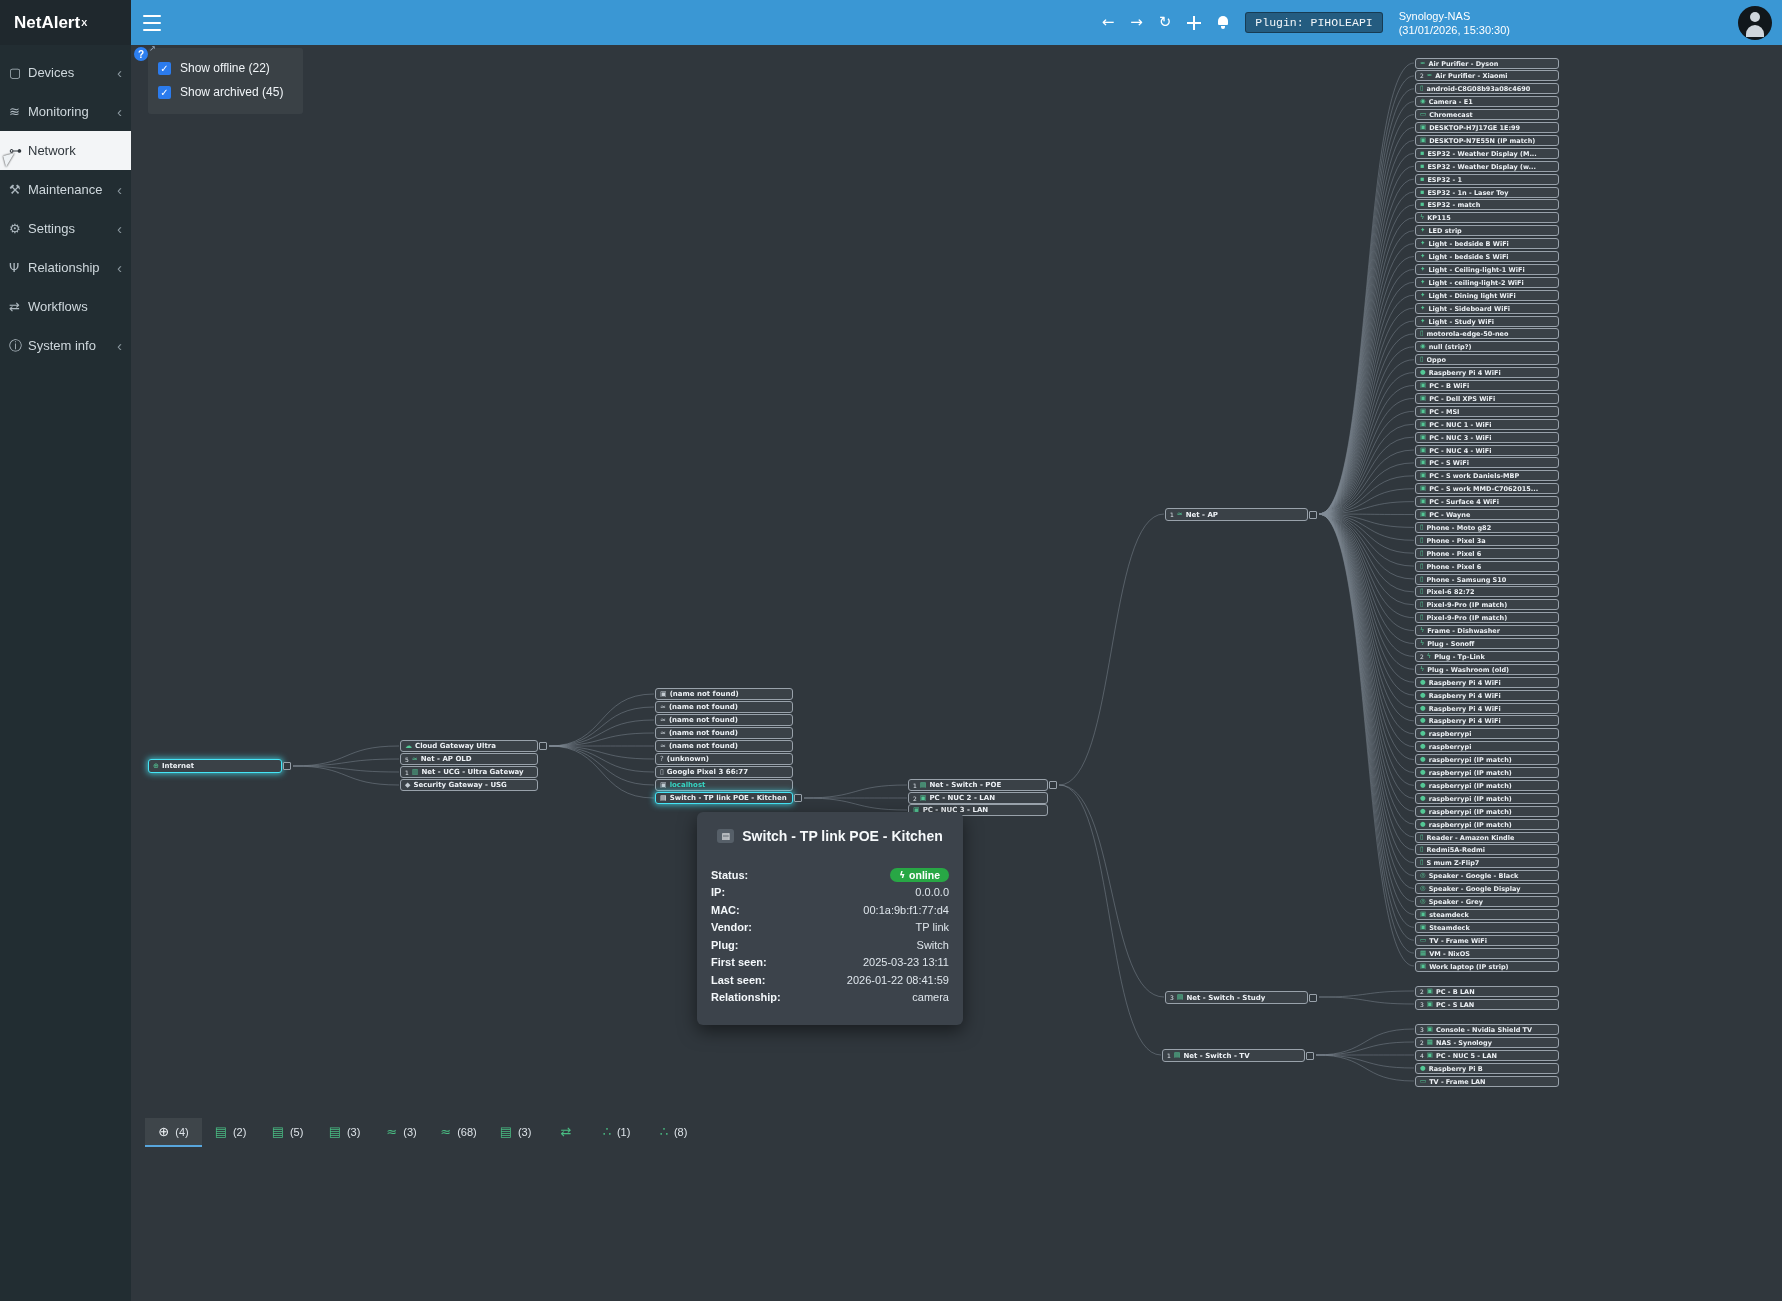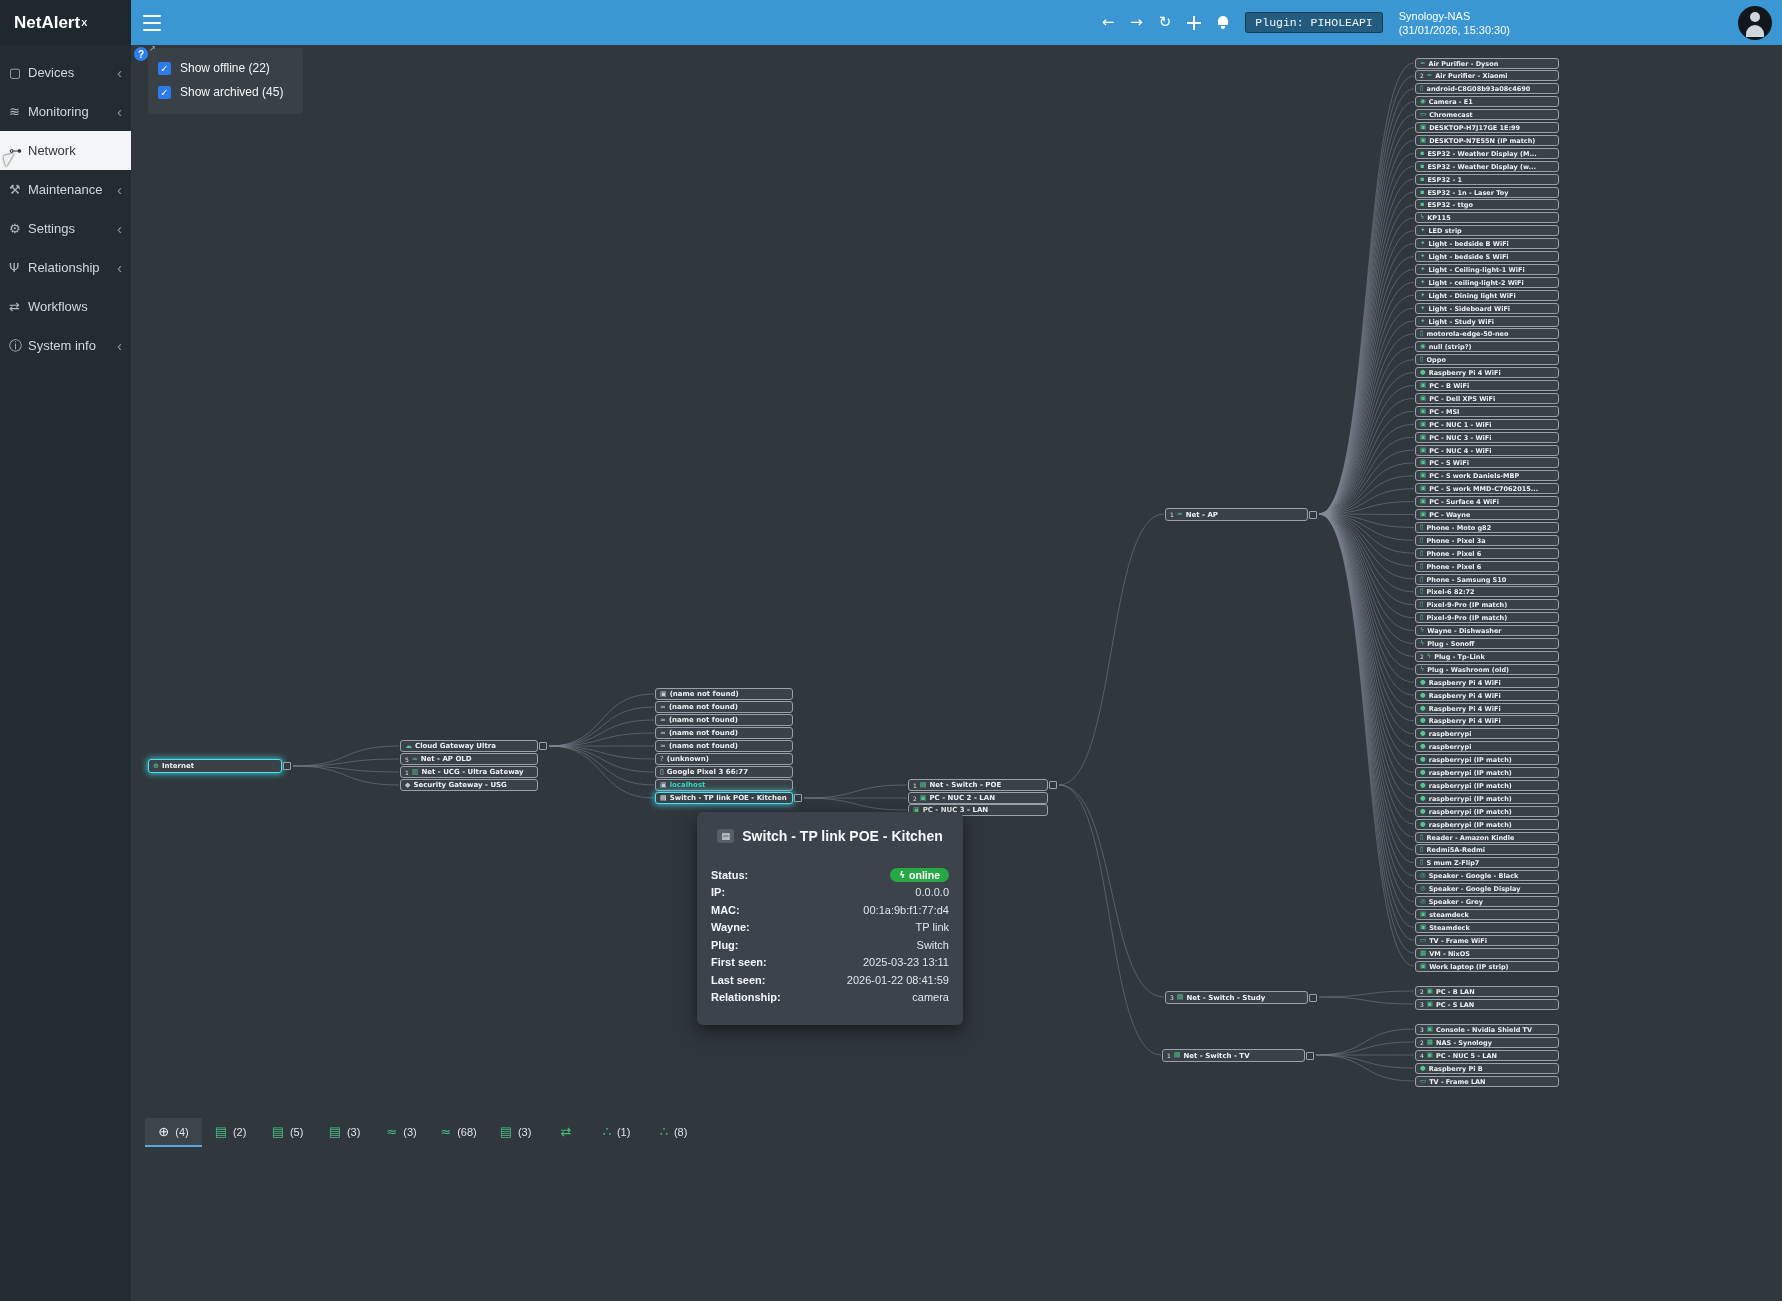--- a/index.html
+++ b/index.html
@@ -407,21 +407,21 @@
       <div class="gnode small" style="left: 1415px; top: 174px; width: 144px; height: 11px;">
         <span class="nicon" style="color: rgb(84, 200, 150);">▪</span>
         <span class="nlabel">ESP32 - 1</span>
       </div>
       <div class="gnode small" style="left: 1415px; top: 187px; width: 144px; height: 11px;">
         <span class="nicon" style="color: rgb(84, 200, 150);">▪</span>
         <span class="nlabel">ESP32 - 1n - Laser Toy</span>
       </div>
       <div class="gnode small" style="left: 1415px; top: 199px; width: 144px; height: 11px;">
         <span class="nicon" style="color: rgb(84, 200, 150);">▪</span>
-        <span class="nlabel">ESP32 - ttgo</span>
+        <span class="nlabel">ESP32 - match</span>
       </div>
       <div class="gnode small" style="left: 1415px; top: 212px; width: 144px; height: 11px;">
         <span class="nicon" style="color: rgb(84, 200, 150);">ϟ</span>
         <span class="nlabel">KP115</span>
       </div>
       <div class="gnode small" style="left: 1415px; top: 225px; width: 144px; height: 11px;">
         <span class="nicon" style="color: rgb(84, 200, 150);">✦</span>
         <span class="nlabel">LED strip</span>
       </div>
       <div class="gnode small" style="left: 1415px; top: 238px; width: 144px; height: 11px;">
@@ -539,21 +539,21 @@
       <div class="gnode small" style="left: 1415px; top: 599px; width: 144px; height: 11px;">
         <span class="nicon" style="color: rgb(84, 200, 150);">▯</span>
         <span class="nlabel">Pixel-9-Pro (IP match)</span>
       </div>
       <div class="gnode small" style="left: 1415px; top: 612px; width: 144px; height: 11px;">
         <span class="nicon" style="color: rgb(84, 200, 150);">▯</span>
         <span class="nlabel">Pixel-9-Pro (IP match)</span>
       </div>
       <div class="gnode small" style="left: 1415px; top: 625px; width: 144px; height: 11px;">
         <span class="nicon" style="color: rgb(84, 200, 150);">ϟ</span>
-        <span class="nlabel">Wayne - Dishwasher</span>
+        <span class="nlabel">Frame - Dishwasher</span>
       </div>
       <div class="gnode small" style="left: 1415px; top: 638px; width: 144px; height: 11px;">
         <span class="nicon" style="color: rgb(84, 200, 150);">ϟ</span>
         <span class="nlabel">Plug - Sonoff</span>
       </div>
       <div class="gnode small" style="left: 1415px; top: 651px; width: 144px; height: 11px;">
         <span class="nprefix">2</span>
         <span class="nicon" style="color: rgb(84, 200, 150);">ϟ</span>
         <span class="nlabel">Plug - Tp-Link</span>
       </div>
@@ -716,21 +716,21 @@
         </div>
         <div class="tt-row">
           <span class="tl">IP:</span>
           <span class="tv">0.0.0.0</span>
         </div>
         <div class="tt-row">
           <span class="tl">MAC:</span>
           <span class="tv">00:1a:9b:f1:77:d4</span>
         </div>
         <div class="tt-row">
-          <span class="tl">Wayne:</span>
+          <span class="tl">Vendor:</span>
           <span class="tv">TP link</span>
         </div>
         <div class="tt-row">
           <span class="tl">Plug:</span>
           <span class="tv">Switch</span>
         </div>
         <div class="tt-row">
           <span class="tl">First seen:</span>
           <span class="tv">2025-03-23 13:11</span>
         </div>

